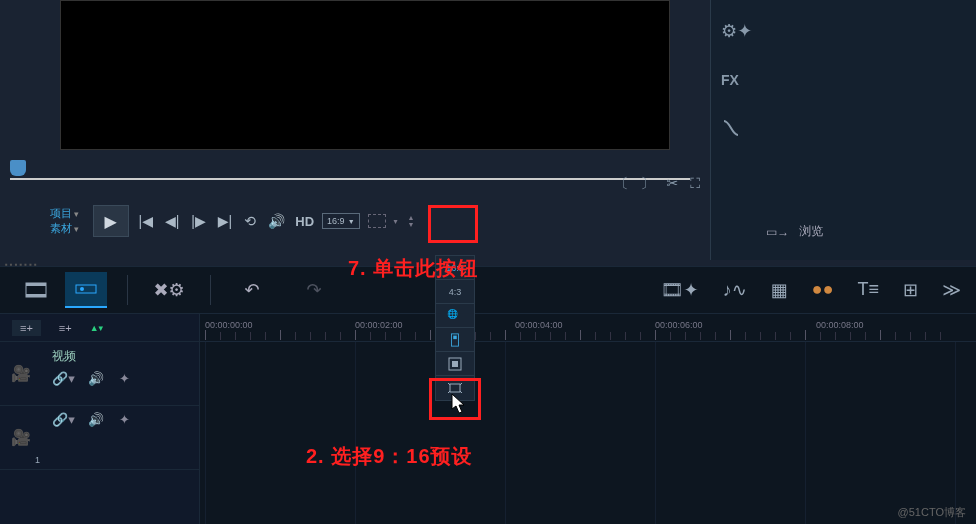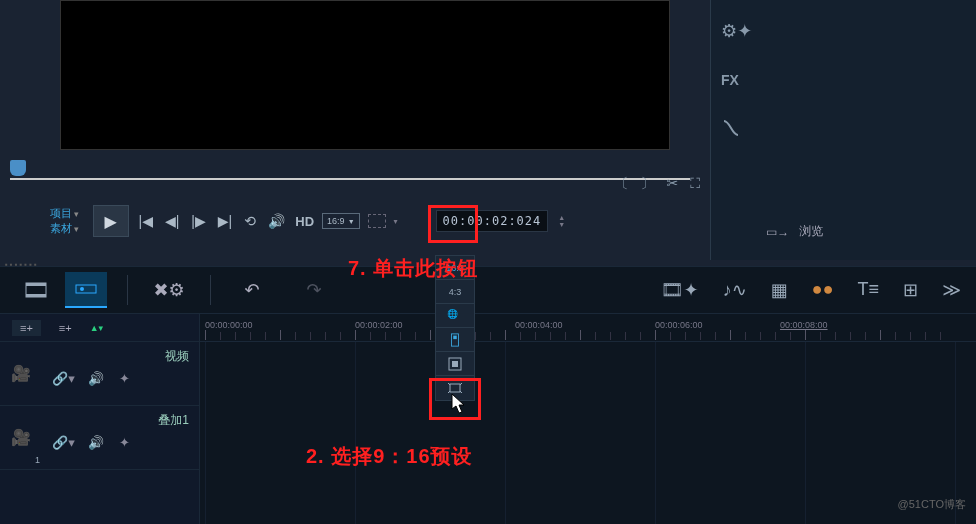--- a/index.html
+++ b/index.html
@@ -48,40 +48,40 @@
 .track-controls { width: 200px; background: #10192a; border-right: 1px solid #1a2838; }
 .track-tabs { height: 28px; display: flex; align-items: center; gap: 10px; padding: 0 12px; border-bottom: 1px solid #1a2838; }
 .tab-item { padding: 2px 8px; font-size: 11px; color: #aab; cursor: pointer; }
 .tab-item.sel { background: #1a2838; }
 .tab-tri { color: #2ad080; font-size: 9px; }
 
 .track { height: 64px; display: flex; border-bottom: 1px solid #1a2838; }
 .track-icon { width: 42px; display: flex; align-items: center; justify-content: center; color: #99a8b8; font-size: 16px; position: relative; }
 .track-num { position: absolute; right: 2px; bottom: 4px; font-size: 9px; }
 .track-info { flex: 1; padding: 6px 10px; }
-.track-name { font-size: 12px; color: #9cb; margin-bottom: 6px; text-align: right; }
+.track-name { font-size: 12px; color: #9cb; margin-bottom: 6px; }
 .track-ctrls { display: flex; gap: 14px; color: #889; font-size: 13px; }
 
 .timeline-grid { flex: 1; position: relative; background: #0d1620; }
 .ruler { height: 28px; border-bottom: 1px solid #1a2838; position: relative; font-size: 9px; color: #778; }
 .ruler-label { position: absolute; top: 6px; }
 .ruler-tick { position: absolute; top: 18px; width: 1px; height: 8px; background: #334; }
 .ruler-tick.major { height: 10px; background: #556; top: 16px; }
 .grid-line { position: absolute; top: 28px; bottom: 0; width: 1px; background: #152030; }
 
 .aspect-menu { position: absolute; left: 435px; top: 255px; width: 40px; background: #1a2635; border: 1px solid #2a3a4a; z-index: 10; }
 .aspect-item { height: 24px; display: flex; align-items: center; justify-content: center; font-size: 9px; color: #99aabb; border-bottom: 1px solid #2a3a4a; cursor: pointer; }
 .aspect-item:last-child { border-bottom: none; }
 .aspect-item.sel { color: #3ba8e0; }
 .aspect-item svg, .aspect-item span.glyph { width: 16px; height: 14px; }
 
 .red-box { position: absolute; border: 3px solid #ff2020; z-index: 20; pointer-events: none; }
 .annotation { position: absolute; color: #ff2020; font-size: 20px; font-weight: bold; z-index: 25; letter-spacing: 1px; }
 .cursor-arrow { position: absolute; left: 451px; top: 393px; z-index: 30; pointer-events: none; }
-.watermark { position: absolute; right: 10px; bottom: 12px; font-size: 11px; color: #666; }
+.watermark { position: absolute; right: 10px; bottom: 4px; font-size: 11px; color: #666; }
 </style>
 </head>
 <body>
 
 <div class="main-layout">
   <div class="preview-area">
     <div class="preview-video"></div>
     <div class="scrubber">
       <div class="scrubber-marker"></div>
       <div class="scrubber-track"></div>
@@ -104,21 +104,20 @@
       <span class="ctrl-btn">▶|</span>
       <span class="ctrl-btn">⟲</span>
       <span class="ctrl-btn">🔊</span>
       <span class="hd-label">HD</span>
       <span class="aspect-btn">
         <span>16:9</span>
         <span style="font-size:7px">▼</span>
       </span>
       <span class="dotted-box"></span>
       <span style="font-size:8px;color:#778">▾</span>
-      <span class="timecode">00:00:02:024</span>
       <span class="spinner">
           <span>▲</span>
           <span>▼</span>
         </span>
     </div>
   </div>
   <div class="side-panel">
     <div class="side-icons">
       <span>⚙✦</span>
       <span class="fx-label">FX</span>
@@ -183,36 +182,35 @@
         <div class="track-ctrls">
           <span>🔗▾</span>
           <span>🔊</span>
           <span>✦</span>
         </div>
       </div>
     </div>
     <div class="track">
       <div class="track-icon">🎥<span class="track-num">1</span></div>
       <div class="track-info">
-        <div class="track-name">叠加1</div>
         <div class="track-ctrls">
           <span>🔗▾</span>
           <span>🔊</span>
           <span>✦</span>
         </div>
       </div>
     </div>
   </div>
   <div class="timeline-grid">
     <div class="ruler" id="ruler">
         <span class="ruler-label" style="left: 5px;">00:00:00:00</span>
         <span class="ruler-label" style="left: 155px;">00:00:02:00</span>
         <span class="ruler-label" style="left: 315px;">00:00:04:00</span>
         <span class="ruler-label" style="left: 455px; text-align: right;">00:00:06:00</span>
-        <span class="ruler-label" style="left: 580px; text-decoration: underline;">00:00:08:00</span>
+        <span class="ruler-label" style="left: 616px;">00:00:08:00</span>
         <div class="ruler-tick major" style="left: 5px;"></div>
         <div class="ruler-tick" style="left: 20px;"></div>
         <div class="ruler-tick" style="left: 35px;"></div>
         <div class="ruler-tick" style="left: 50px;"></div>
         <div class="ruler-tick" style="left: 65px;"></div>
         <div class="ruler-tick major" style="left: 80px;"></div>
         <div class="ruler-tick" style="left: 95px;"></div>
         <div class="ruler-tick" style="left: 110px;"></div>
         <div class="ruler-tick" style="left: 125px;"></div>
         <div class="ruler-tick" style="left: 140px;"></div>

